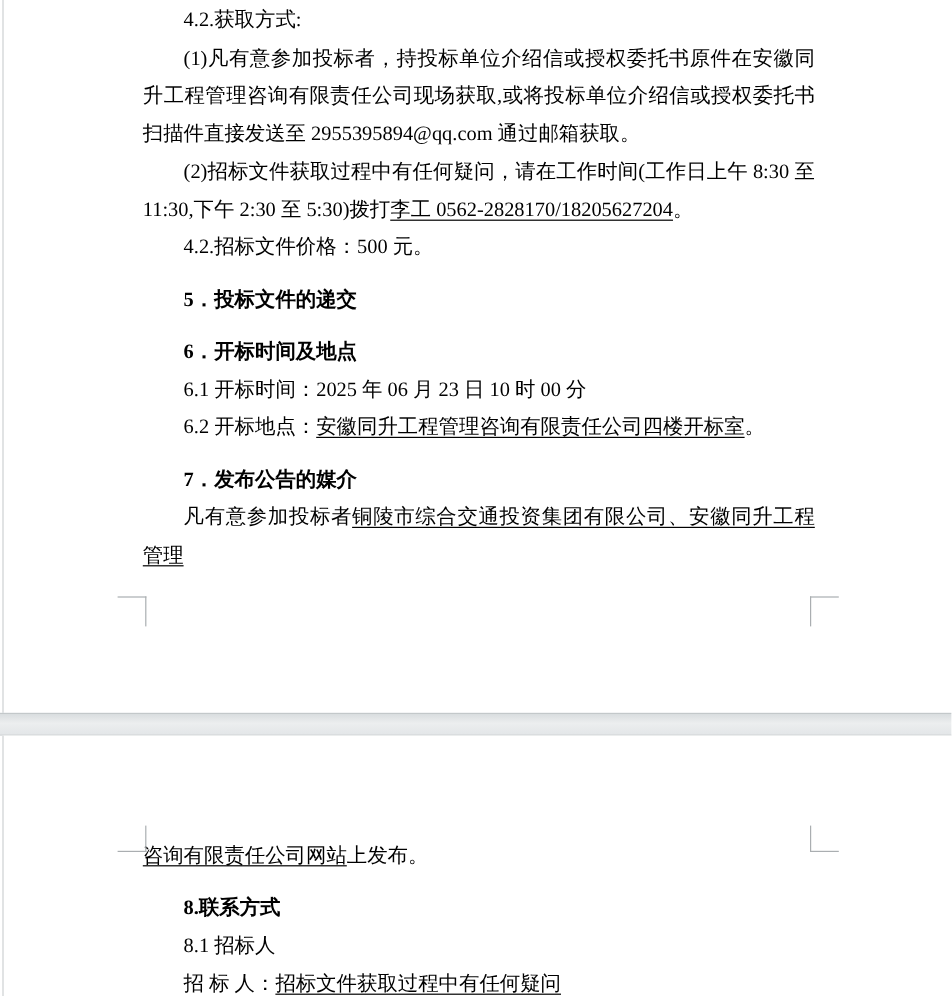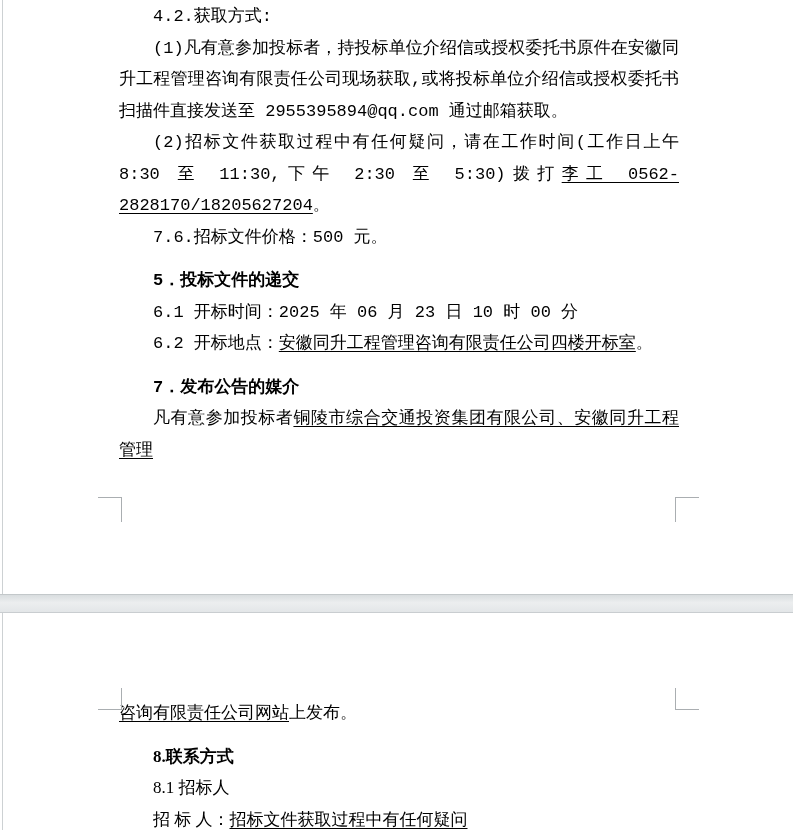--- a/index.html
+++ b/index.html
@@ -12,21 +12,21 @@
     position: relative;
     font-family: "Liberation Serif", "DejaVu Serif", serif;
     color: #000000;
   }
   .page {
     position: absolute;
     left: 2px; right: 0;
     background: #ffffff;
     border-left: 1px solid #cdd1d3;
   }
-  .page1 { top: 0; height: 594px; font-family: Liberation Mono, monospace; }
+  .page1 { top: 0; height: 594px; }
   .page2 { top: 613px; height: 217px; }
   .page-gap {
     position: absolute;
     left: 0; top: 594px;
     width: 793px; height: 19px;
     background: linear-gradient(to bottom, #d9dddf, #eceeef 45%, #e3e6e8);
     border-top: 1px solid #c3c8ca;
     border-bottom: 1px solid #c9cdd0;
   }
   .page-text {
@@ -57,22 +57,23 @@
 </head>
 <body>
 
 <div>
 
   <div class="page page1">
     <div class="page-text">
         <p class="para indent"><span>4.2.获取方式:</span></p>
         <p class="para indent"><span>(1)凡有意参加投标者，持投标单位介绍信或授权委托书原件在安徽同升工程管理咨询有限责任公司现场获取,或将投标单位介绍信或授权委托书扫描件直接发送至 2955395894@qq.com 通过邮箱获取。</span></p>
         <p class="para indent"><span>(2)招标文件获取过程中有任何疑问，请在工作时间(工作日上午 8:30 至 11:30,下午 2:30 至 5:30)拨打</span><span class="u">李工 0562-2828170/18205627204</span><span>。</span></p>
-        <p class="para indent"><span>7.6.招标文件价格：500 元。</span></p>
+        <p class="para indent"><span>4.2.招标文件价格：500 元。</span></p>
         <p class="para heading"><span>5．投标文件的递交</span></p>
+        <p class="para heading"><span>6．开标时间及地点</span></p>
         <p class="para indent"><span>6.1 开标时间：2025 年 06 月 23 日 10 时 00 分</span></p>
         <p class="para indent"><span>6.2 开标地点：</span><span class="u">安徽同升工程管理咨询有限责任公司四楼开标室</span><span>。</span></p>
         <p class="para heading"><span>7．发布公告的媒介</span></p>
         <p class="para indent"><span>凡有意参加投标者</span><span class="u">铜陵市综合交通投资集团有限公司、安徽同升工程管理</span></p>
       </div>
     <div class="crop-mark bl"></div>
     <div class="crop-mark br"></div>
   </div>
 
   <div class="page-gap"></div>

